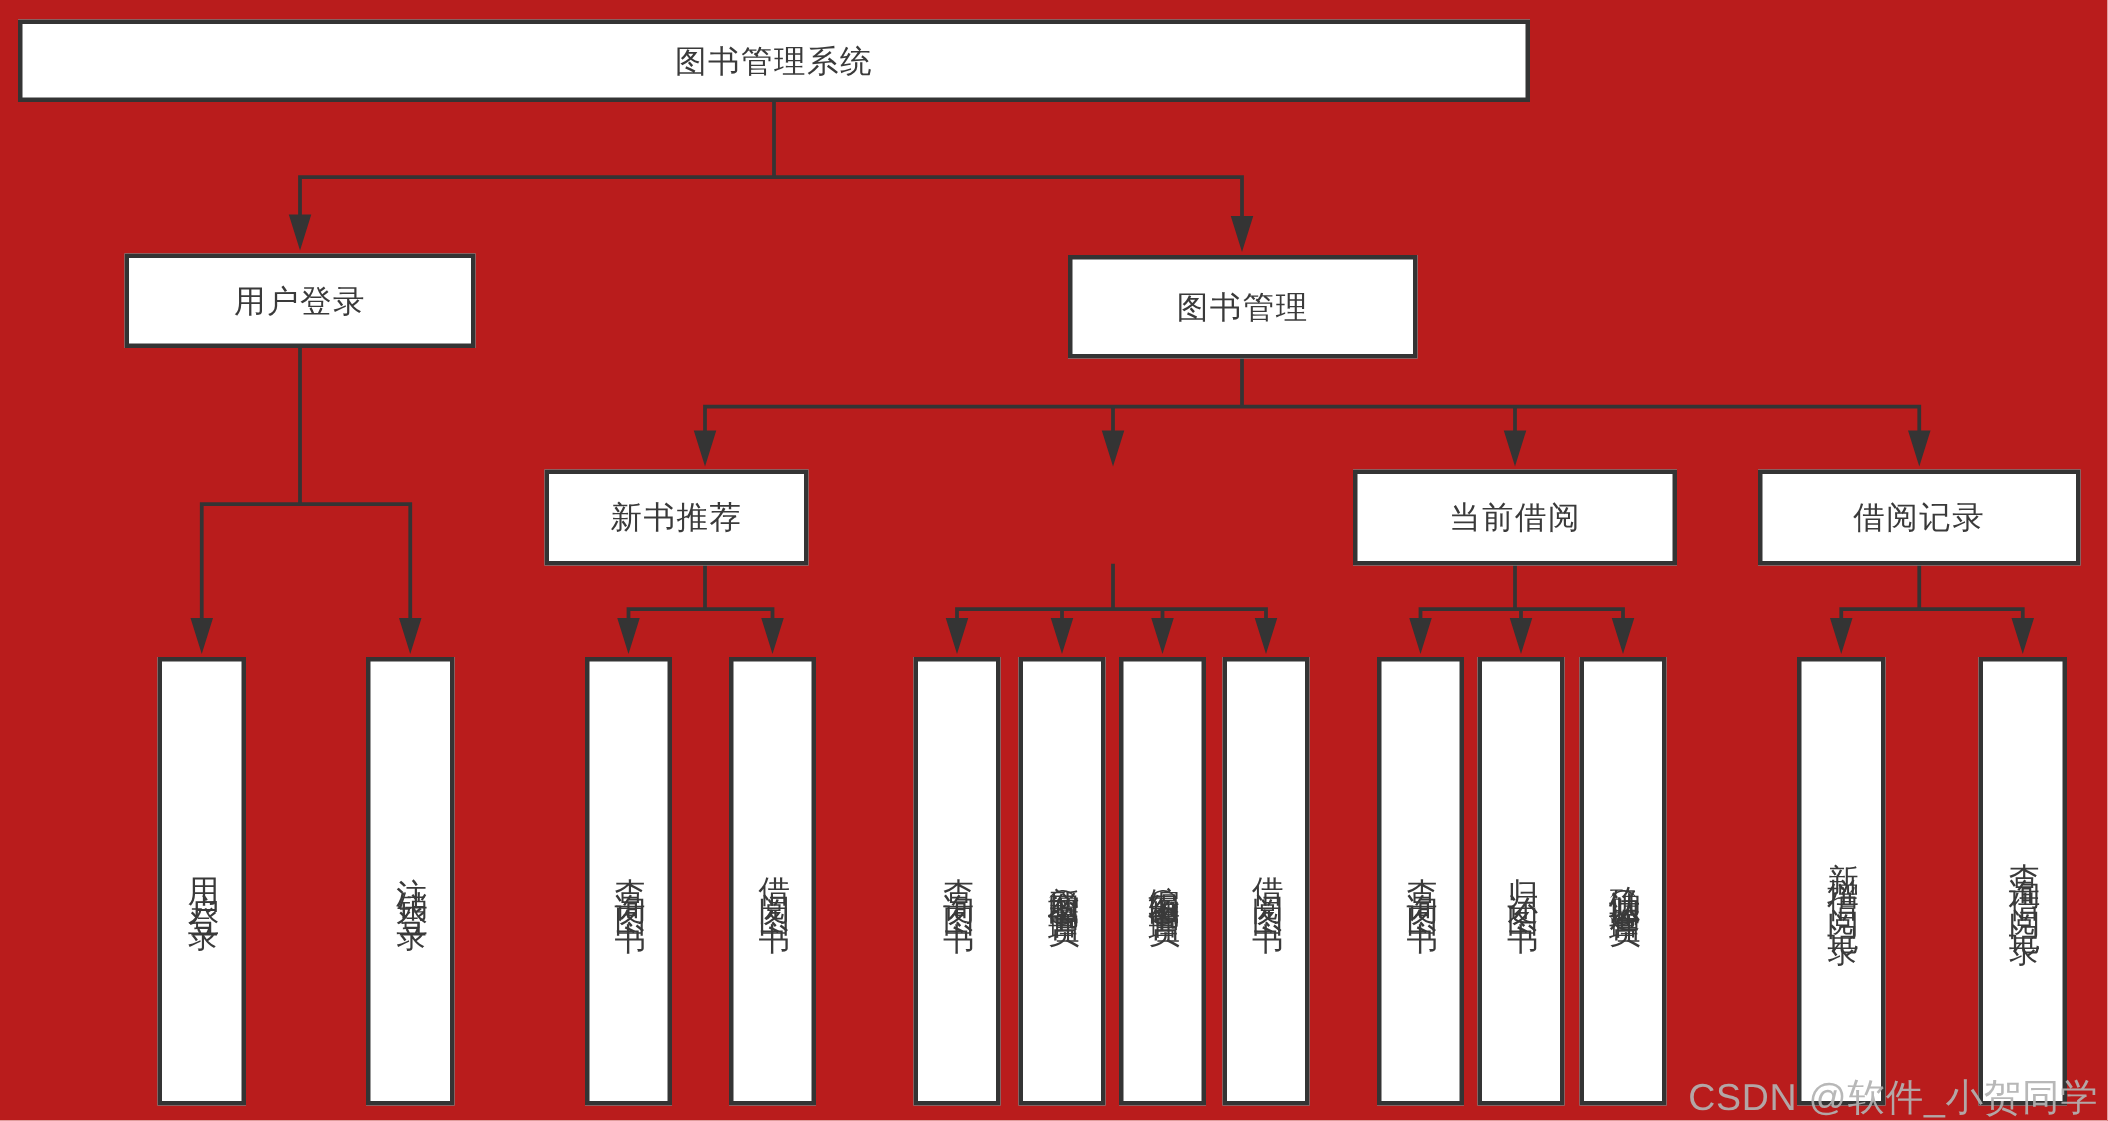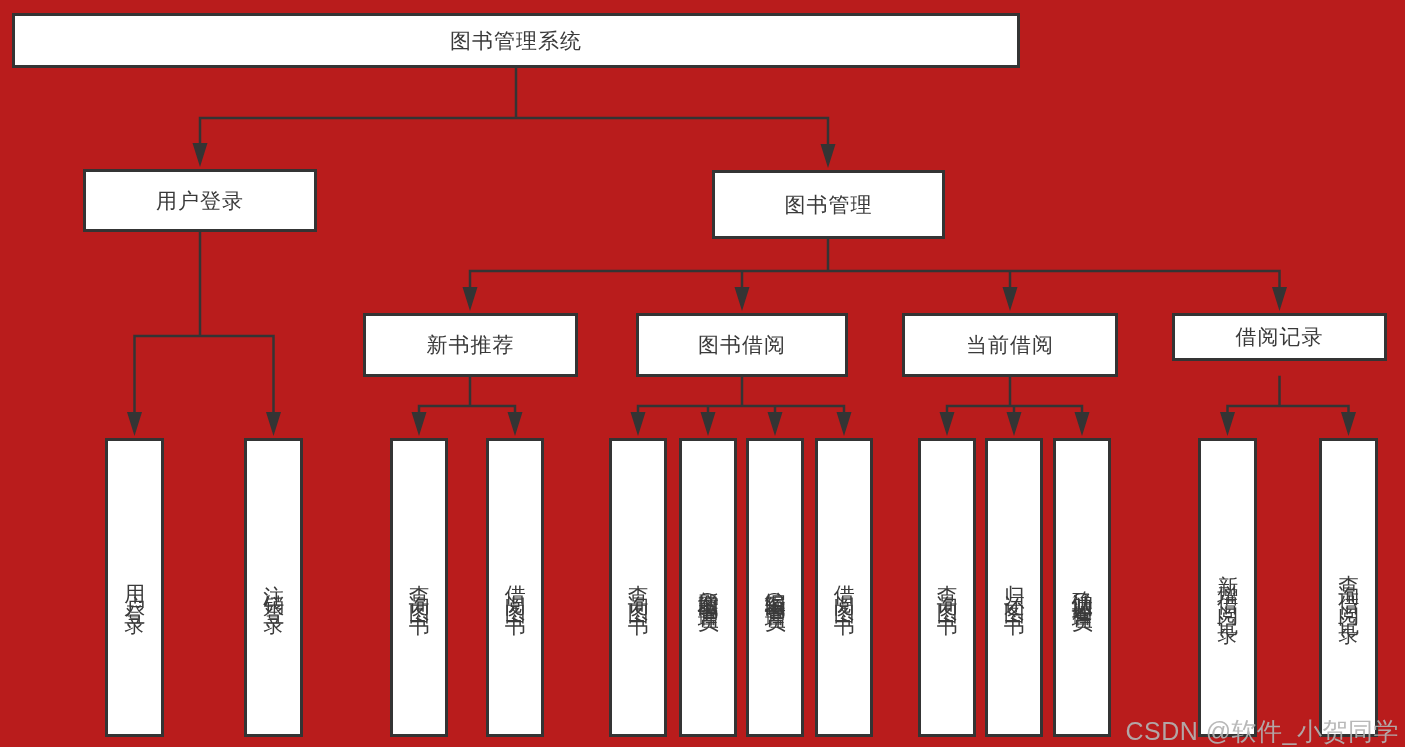--- a/index.html
+++ b/index.html
@@ -13,24 +13,24 @@
   .h{font-size:21px;letter-spacing:1px;}
   .v .vtext{
     display:block;writing-mode:vertical-rl;text-orientation:mixed;
     font-size:21px;letter-spacing:10px;line-height:1.25;
   }
   .v.tight .vtext{letter-spacing:3px;}
   
   .n-root   {left:12px;  top:13px;  width:1008px;height:55px;}
   .n-login  {left:83px;  top:169px; width:234px; height:63px;}
   .n-mgmt   {left:712px; top:170px; width:233px; height:69px;}
-  .n-newbook{left:363px; top:313px; width:215px; height:64px;}
+  .n-newbook{left:363px; top:313px; width:176px; height:64px;}
   .n-borrow {left:636px; top:313px; width:212px; height:64px;}
   .n-current{left:902px; top:313px; width:216px; height:64px;}
-  .n-records{left:1172px;top:313px; width:215px; height:48px;}
+  .n-records{left:1172px;top:313px; width:215px; height:64px;}
   
   .leaf{top:438px;height:299px;}
   .l1 {left:105px; width:59px;}
   .l2 {left:244px; width:59px;}
   .l3 {left:390px; width:58px;}
   .l4 {left:486px; width:58px;}
   .l5 {left:609px; width:58px;}
   .l6 {left:679px; width:58px;}
   .l7 {left:746px; width:58px;}
   .l8 {left:815px; width:58px;}
@@ -80,21 +80,20 @@
       <polygon points="1341,412 1356,412 1348.5,436"></polygon>
     </g>
   </svg>
 
   <div class="node h n-root">图书管理系统</div>
 
   <div class="node h n-login">用户登录</div>
   <div class="node h n-mgmt">图书管理</div>
 
   <div class="node h n-newbook">新书推荐</div>
-  <div class="node h n-borrow">图书借阅</div>
   <div class="node h n-current">当前借阅</div>
   <div class="node h n-records">借阅记录</div>
 
   <div class="node v leaf l1">
     <span class="vtext">用户登录</span>
   </div>
   <div class="node v leaf l2">
     <span class="vtext">注销登录</span>
   </div>
 

